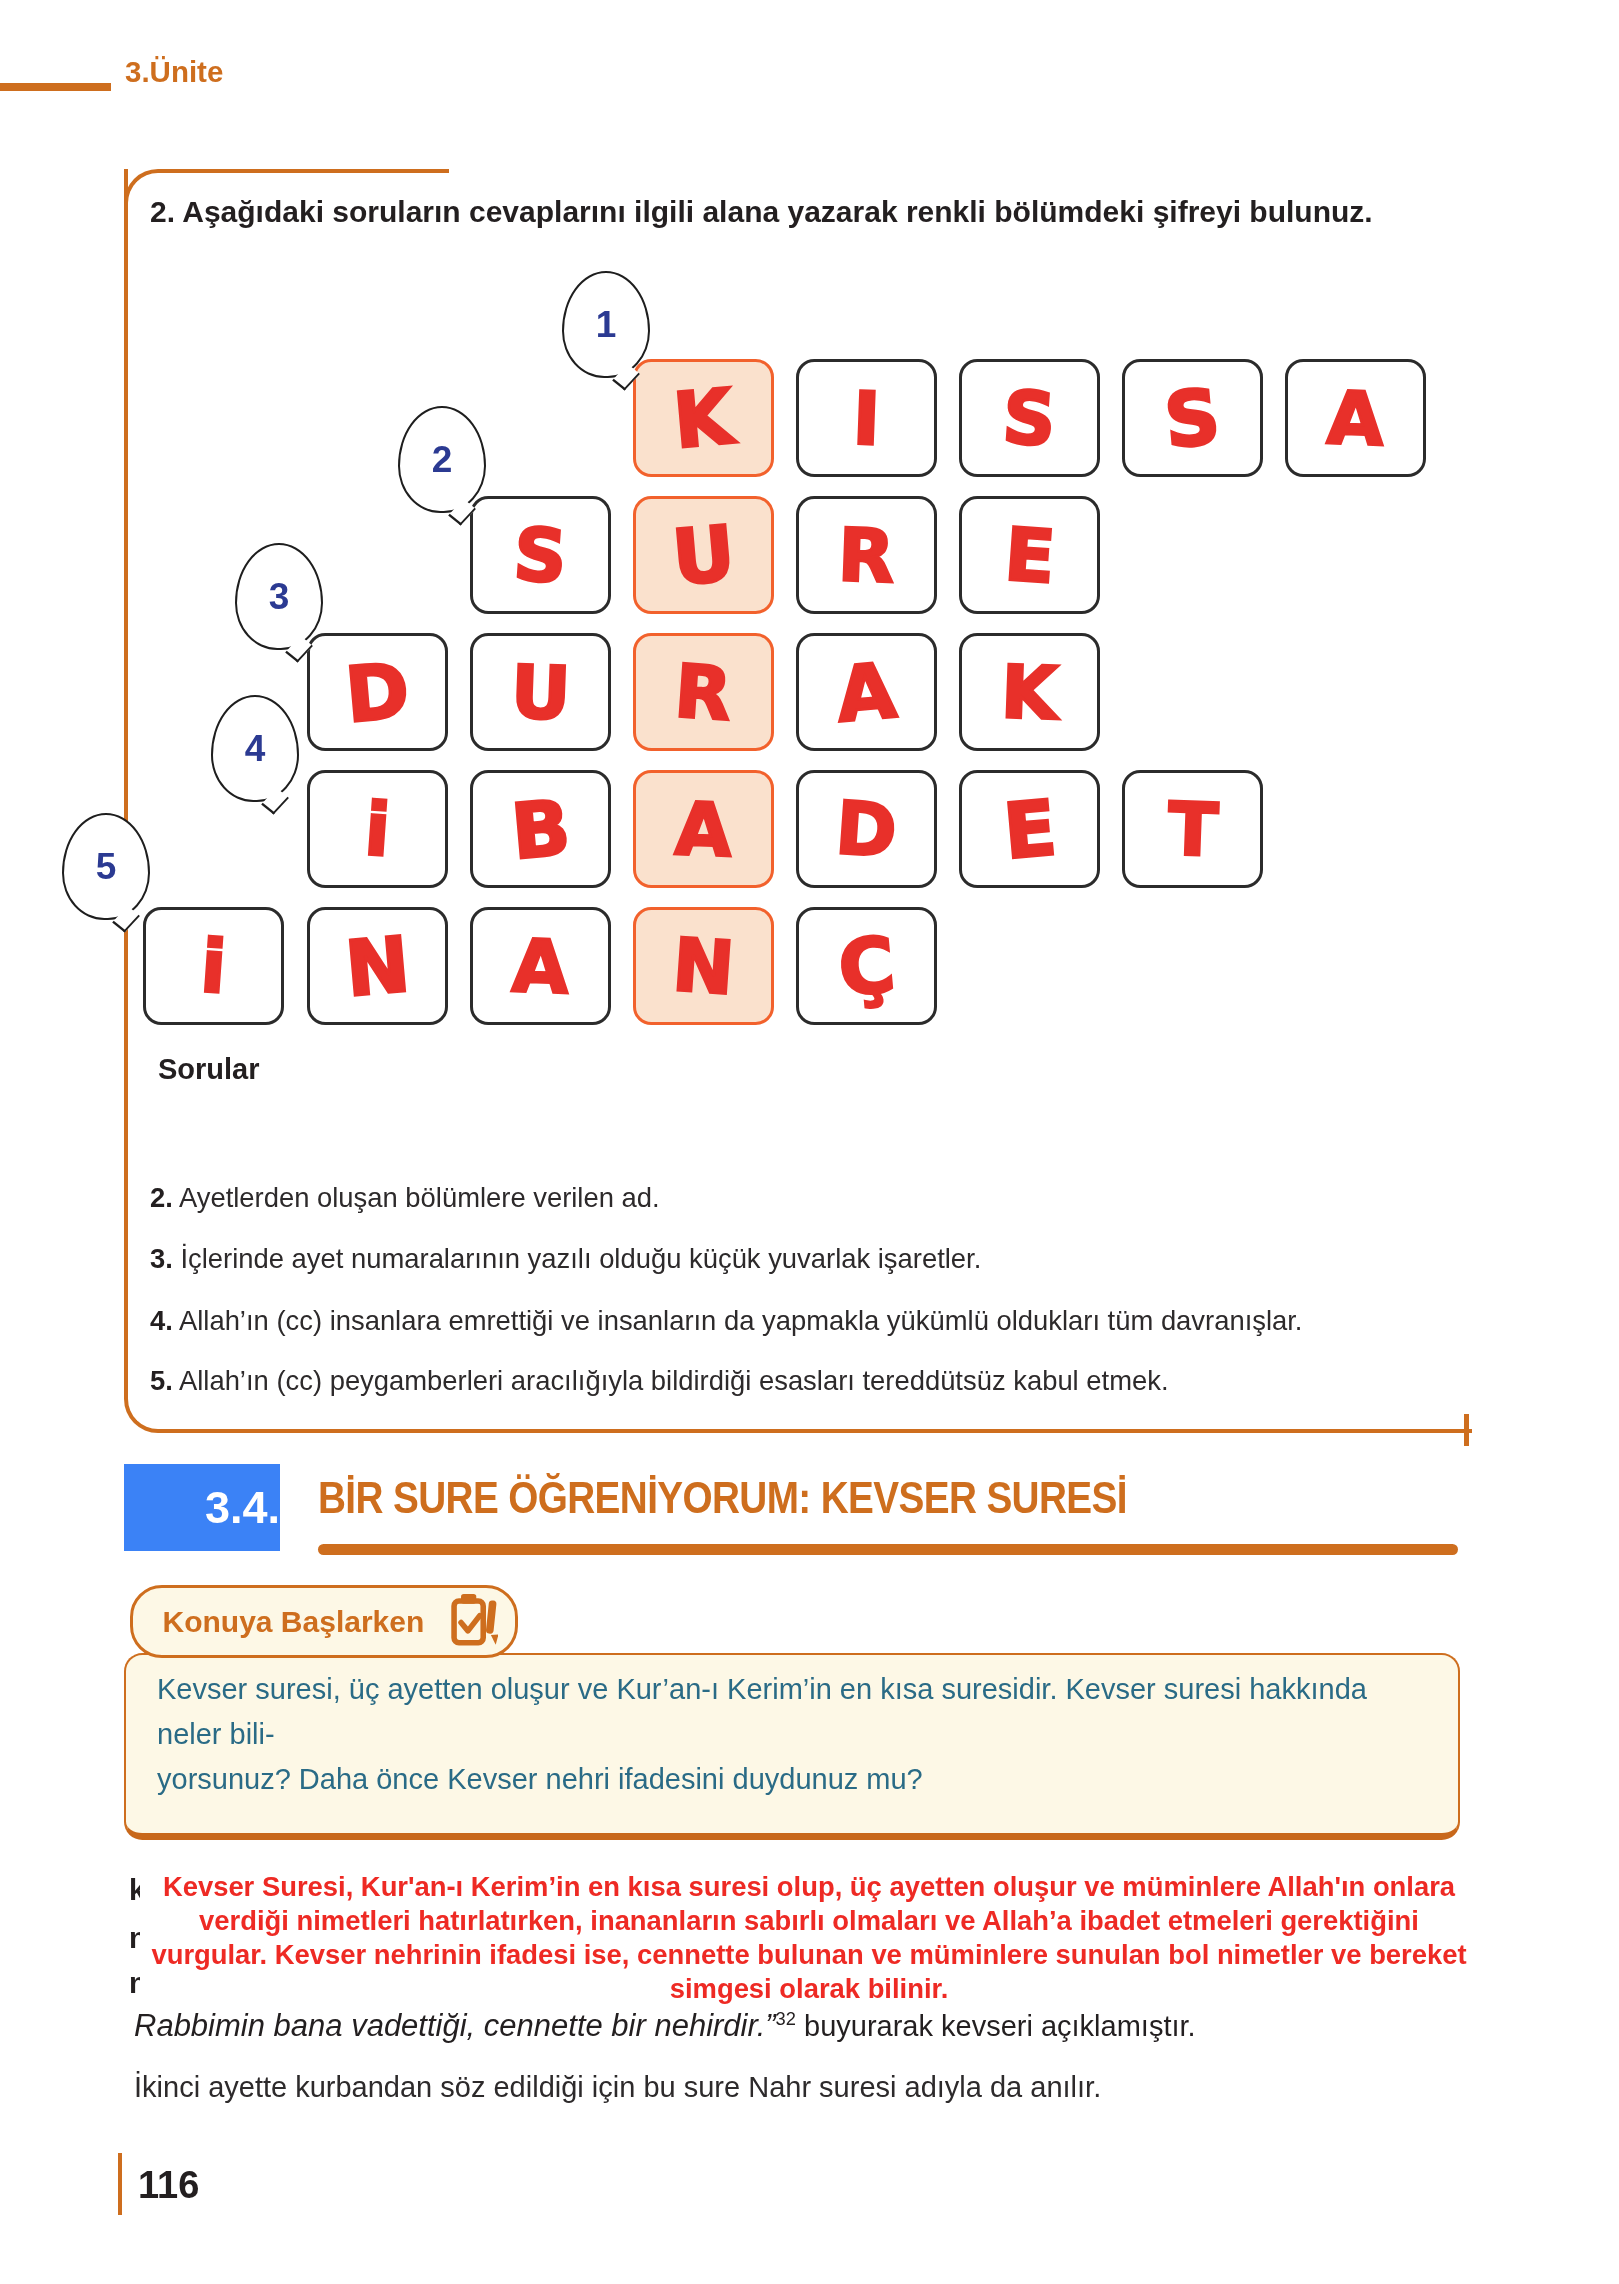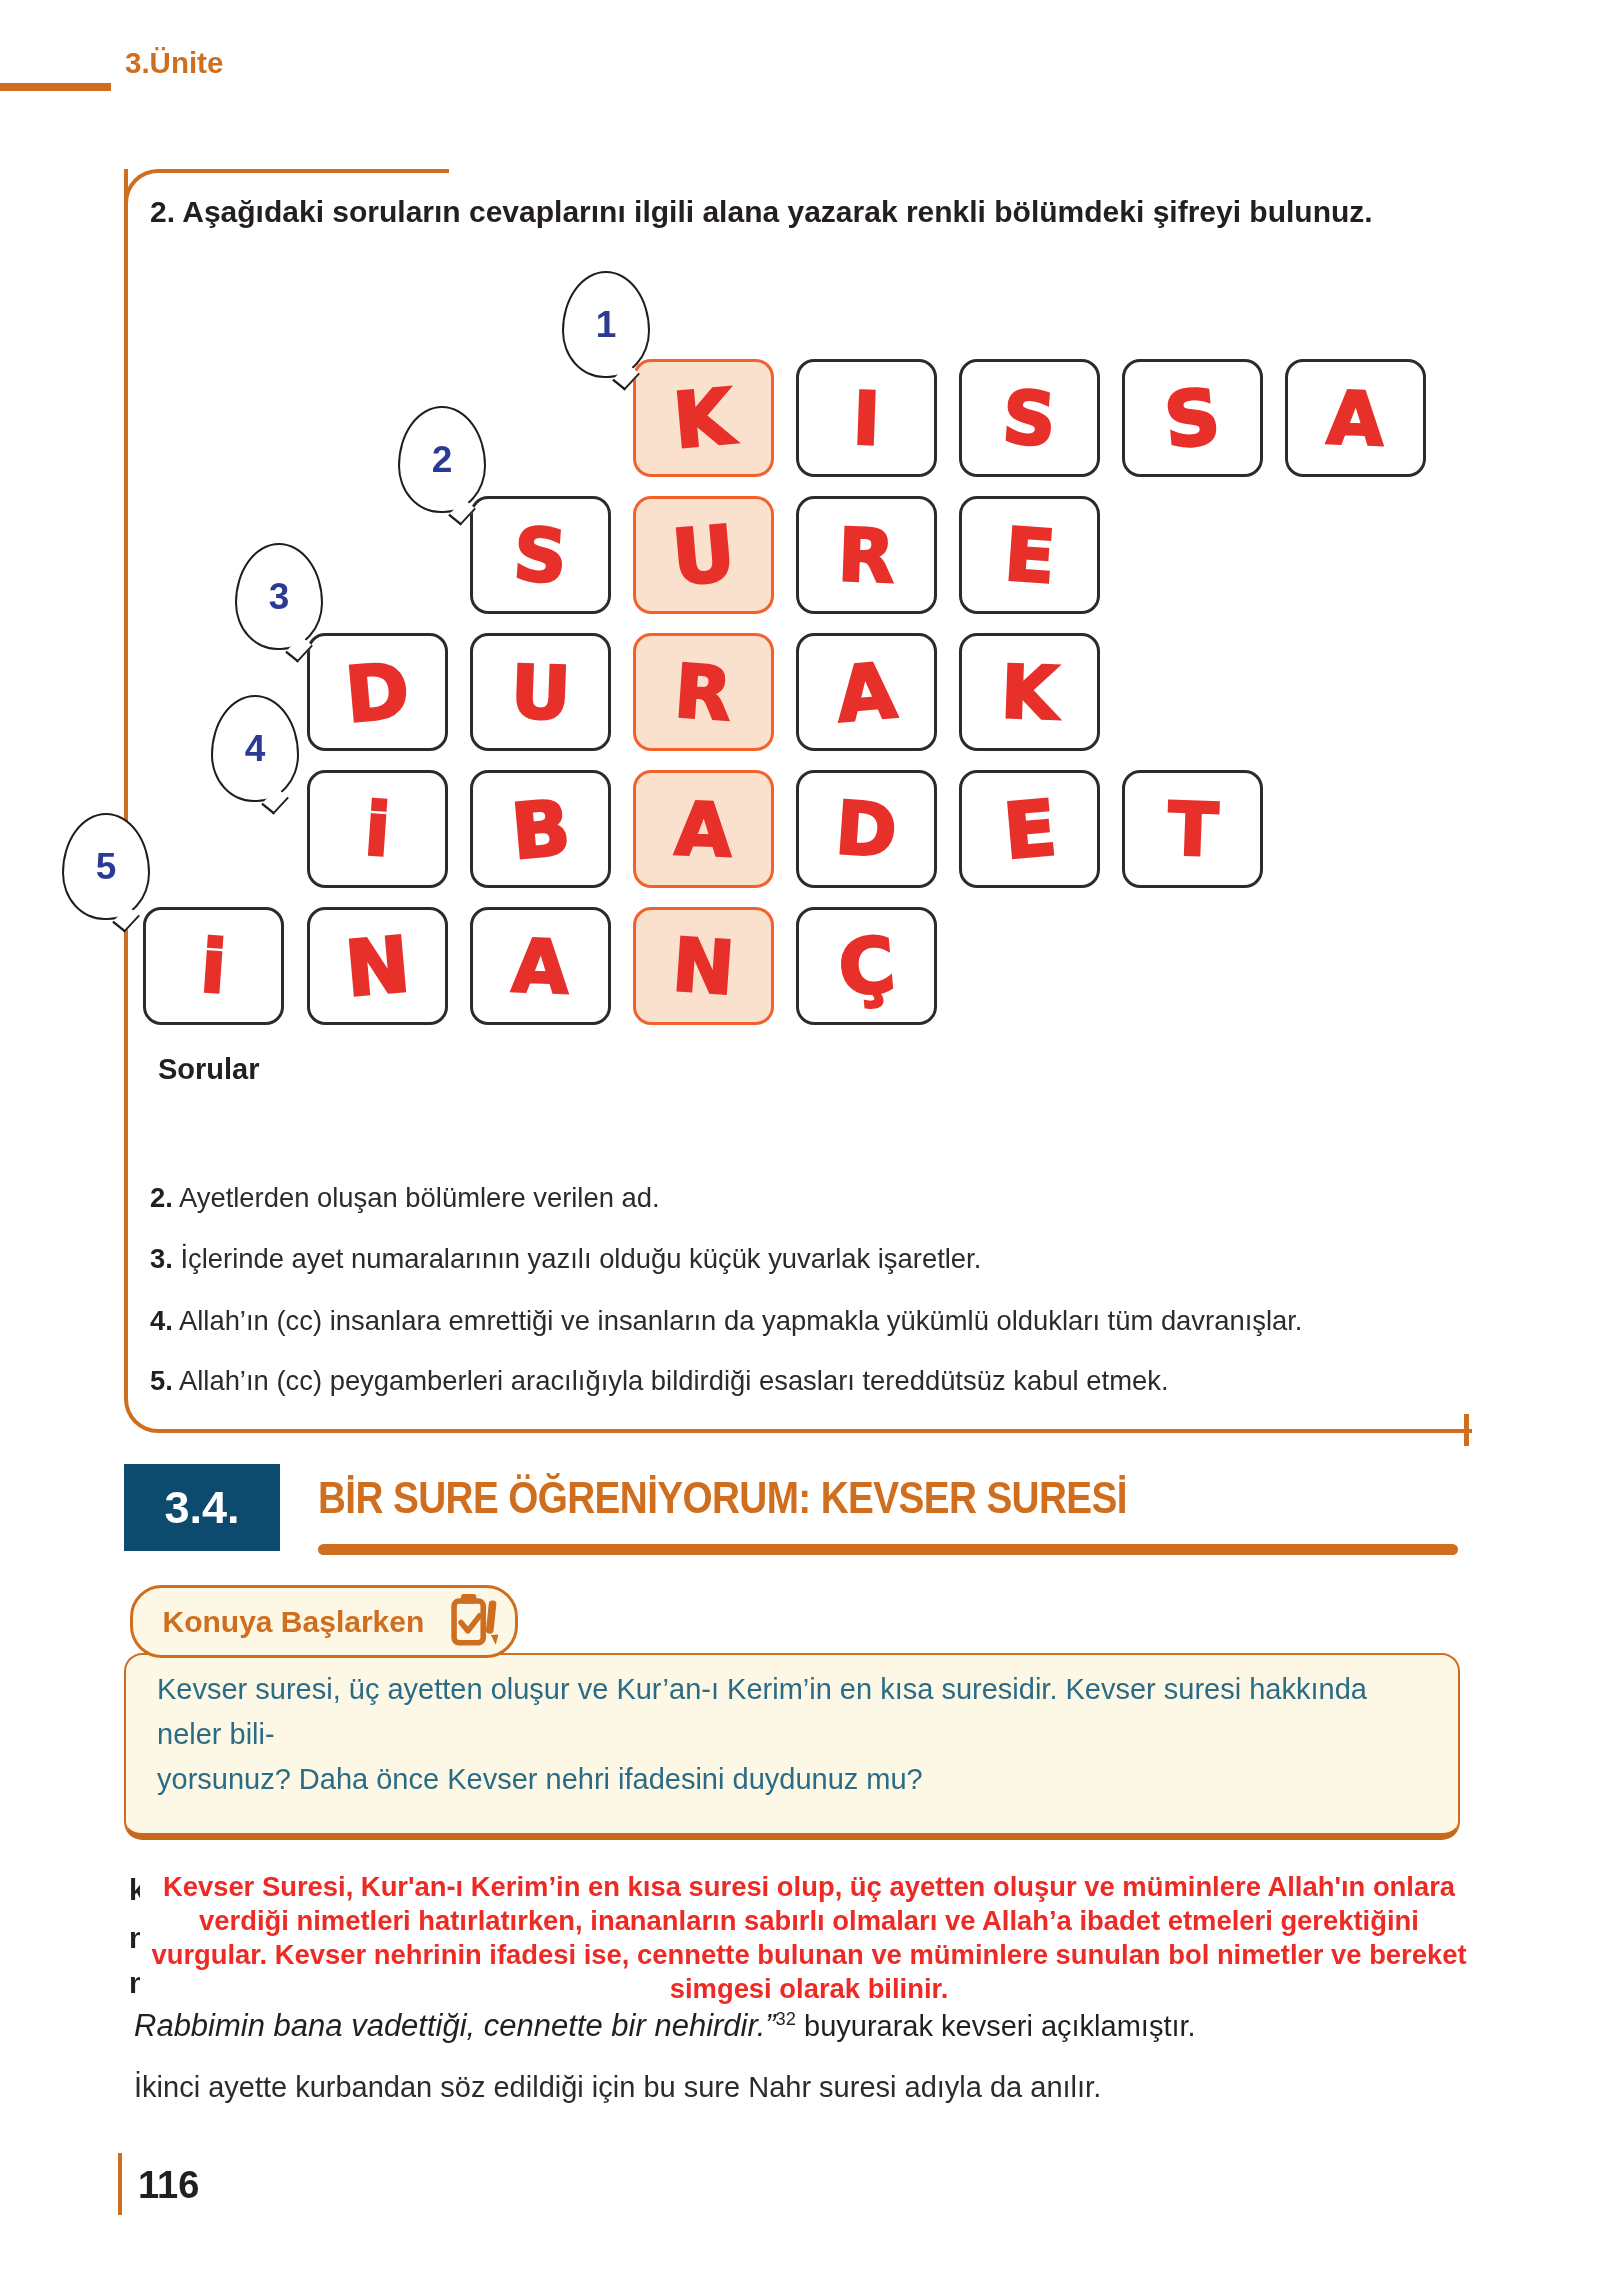--- a/index.html
+++ b/index.html
@@ -1,21 +1,21 @@
 <!DOCTYPE html>
 <html style="font-size:11.2px"><head>
 <meta charset="utf-8">
 <style>
   html,body{margin:0;padding:0;background:#ffffff;}
   body{font-family:"Liberation Sans","DejaVu Sans",sans-serif;color:#231f20;}
   #page{position:relative;width:1620px;height:2284px;background:#ffffff;overflow:hidden;}
 
   
   .unit-bar{position:absolute;left:0;top:83px;width:111px;height:7.7px;background:#ce6e1e;}
-  .unit-label{position:absolute;left:125px;top:46px;font-size:29.5px;font-weight:700;color:#ce6e1e;}
+  .unit-label{position:absolute;left:125px;top:55px;font-size:29.5px;font-weight:700;color:#ce6e1e;}
 
   
   .frame-main{position:absolute;left:124px;top:169px;width:1344px;height:1260px;
       border-left:4.2px solid #ce6e1e;border-bottom:4.2px solid #ce6e1e;border-bottom-left-radius:34px;}
   .frame-top{position:absolute;left:124px;top:169px;width:321px;height:77px;
       border-left:4.2px solid #ce6e1e;border-top:4.2px solid #ce6e1e;border-top-left-radius:34px;}
   .frame-tick{position:absolute;left:1464px;top:1414px;width:4.9px;height:32px;background:#ce6e1e;}
 
   .activity-title{position:absolute;left:150px;top:195px;width:1322px;font-size:30px;font-weight:700;color:#231f20;}
 
@@ -34,22 +34,22 @@
   .balloon::after{content:"";position:absolute;bottom:-11.2px;right:14px;width:15.5px;height:18.3px;background:#ffffff;
       border-right:2.8px solid #1e1e1e;border-bottom:2.8px solid #1e1e1e;transform:skewX(-14deg) rotate(34deg);}
   .bnum{font-size:37px;font-weight:700;color:#2b3a92;}
 
   
   .sorular{position:absolute;left:158px;top:1053px;font-size:29px;font-weight:700;}
   .q{position:absolute;left:150px;width:1308px;font-size:27.4px;color:#2d2a2b;}
   .q b{font-weight:700;color:#231f20;}
 
   
-  .sec-square{position:absolute;left:124px;top:1464px;width:156px;height:87px;background:#0c4a6e;
-      display:flex;align-items:center;justify-content:center;}
+  .sec-square{position:absolute;left:124px;top:1464px;width:156px;height:87px;background:#3b82f6;
+      display:flex;align-items:center;justify-content:flex-end;}
   .sec-num{font-size:45px;font-weight:700;color:#ffffff;}
   .sec-title{position:absolute;left:318px;top:1473px;font-size:44px;font-weight:700;color:#ce6e1e;
       transform:scaleX(0.88);transform-origin:left;letter-spacing:-0.7px;white-space:nowrap;}
   .sec-underline{position:absolute;left:318px;top:1544px;width:1140px;height:10.5px;background:#ce6e1e;border-radius:5.6px;}
 
   
   .tab{position:absolute;left:130px;top:1585px;width:388px;height:73px;background:#fdf8e6;border:3.5px solid #ce6e1e;
       border-radius:32px;display:flex;align-items:center;z-index:2;box-sizing:border-box;padding-left:29.5px;}
   .tab-label{font-size:30px;font-weight:700;color:#ce6e1e;}
   .tab-icon{margin-left:25px;width:49px;height:59px;}

